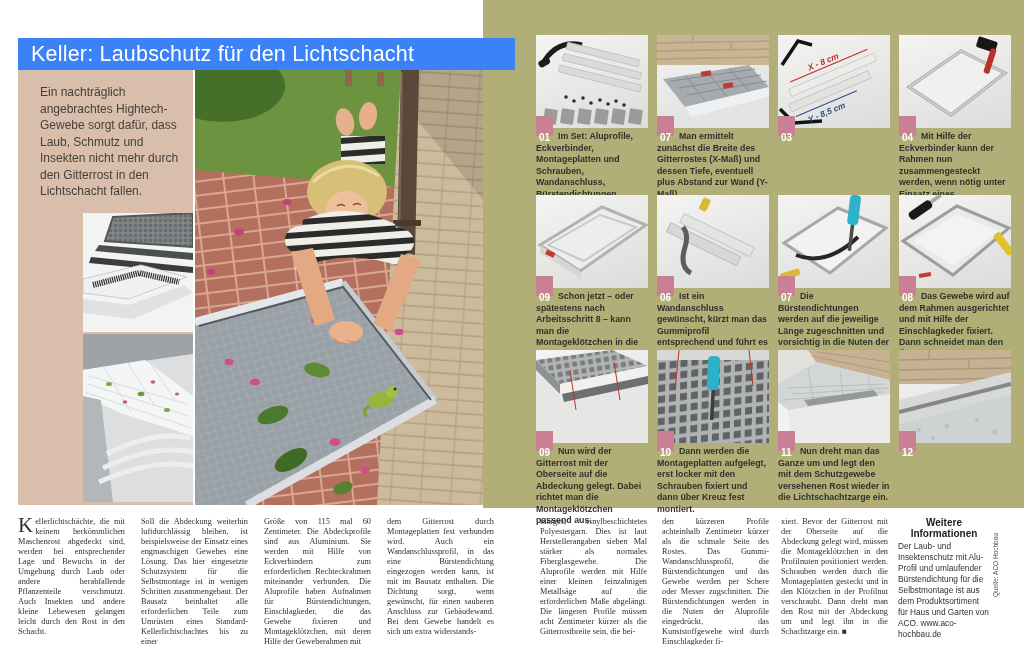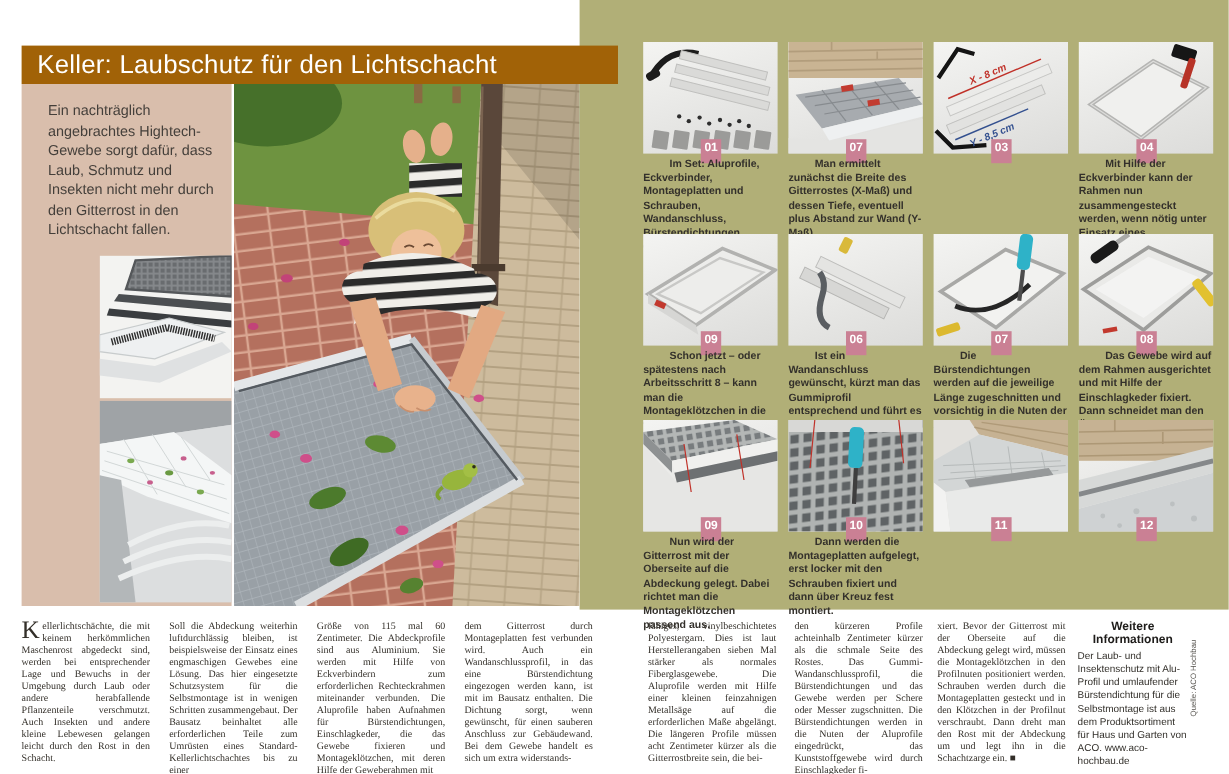--- a/index.html
+++ b/index.html
@@ -2,40 +2,40 @@
 <html lang="de"><head>
 <meta charset="utf-8">
 <style>
   html,body{margin:0;padding:0;}
   body{width:1024px;height:645px;position:relative;background:#ffffff;
        font-family:"Liberation Sans",sans-serif;overflow:hidden;}
   .abs{position:absolute;}
   
   .olive{left:483px;top:0;width:541px;height:508px;background:#b1af77;}
   
-  .titlebar{left:18px;top:38px;width:497px;height:32px;background:#a16207;
+  .titlebar{left:18px;top:38px;width:497px;height:32px;background:#3b82f6;
     color:#fff;font-size:21.5px;line-height:32px;padding-left:13px;box-sizing:border-box;
     white-space:nowrap;letter-spacing:.2px;}
   
   .introbox{left:18px;top:70px;width:175px;height:435px;background:#d9beac;box-sizing:border-box;}
   .introtext{padding:14px 12px 0 22px;font-size:12px;line-height:16.5px;color:#443f3a;}
   
   .prod1{left:83px;top:213px;width:110px;height:119px;}
   .prod2{left:83px;top:334px;width:110px;height:168px;}
   .mainphoto{left:195px;top:70px;width:288px;height:435px;}
   svg{display:block;}
   
   .fcol{top:517px;width:107px;font-family:"Liberation Serif",serif;font-size:8.3px;
     line-height:10px;text-align:justify;color:#332f29;hyphens:auto;-webkit-hyphens:auto;}
   .dropcap{float:left;font-size:21px;line-height:17px;padding-right:2px;font-weight:400;}
   
   .step{position:absolute;width:112px;}
   .ph{width:112px;height:93px;background:linear-gradient(160deg,#f4f4f2,#dcdcda);}
   .badge{position:absolute;left:0;top:81px;width:17px;height:20px;background:#ca8094;
-    color:#fff;font-size:10px;font-weight:bold;padding:2px 0 0 3px;box-sizing:border-box;margin-left:48px;}
+    color:#fff;font-size:10px;font-weight:bold;padding:16px 0 0 3px;box-sizing:border-box;}
   .cap{position:absolute;top:96px;left:0;width:112px;font-size:8.8px;line-height:11.5px;
     color:#33302b;font-weight:bold;text-indent:22px;}
   
   .infoblock{left:898px;top:517px;width:92px;}
   .infotitle{font-size:10px;font-weight:bold;color:#1e1c1a;margin-bottom:2px;text-align:center;}
   .infobody{font-size:8.3px;line-height:11px;color:#33302b;}
   .source{left:992px;top:517px;height:80px;font-size:6.5px;color:#55524d;
     writing-mode:vertical-rl;transform:rotate(180deg);}
 </style>
 </head>
@@ -391,20 +391,21 @@
         <line x1="4" y1="50" x2="104" y2="42"></line>
       <line x1="30" y1="18" x2="36" y2="54"></line>
         <line x1="62" y1="22" x2="66" y2="50"></line>
         <line x1="90" y1="27" x2="94" y2="46"></line>
     </g>
     <polygon points="26,50 96,40 100,46 30,56" fill="#96999a"></polygon>
     <polygon points="0,52 10,60 14,93 0,93" fill="#f2f2f1"></polygon>
     <polygon points="10,60 112,44 112,93 14,93" fill="#e9eae9"></polygon>
   </svg>
   <div class="badge">11</div>
+  <div class="cap">Nun dreht man das Ganze um und legt den mit dem Schutzgewebe versehenen Rost wieder in die Lichtschachtzarge ein.</div>
 </div>
 
 <div class="step" style="left:899px;top:350px">
   <svg class="ph" viewBox="0 0 112 93">
     <rect width="112" height="34" fill="#c6b293"></rect>
     <g stroke="#ad9876" stroke-width="1.4">
       <line x1="0" y1="10" x2="112" y2="8"></line>
         <line x1="0" y1="20" x2="112" y2="18"></line>
         <line x1="0" y1="30" x2="112" y2="28"></line>
       <line x1="30" y1="0" x2="30" y2="10"></line>

